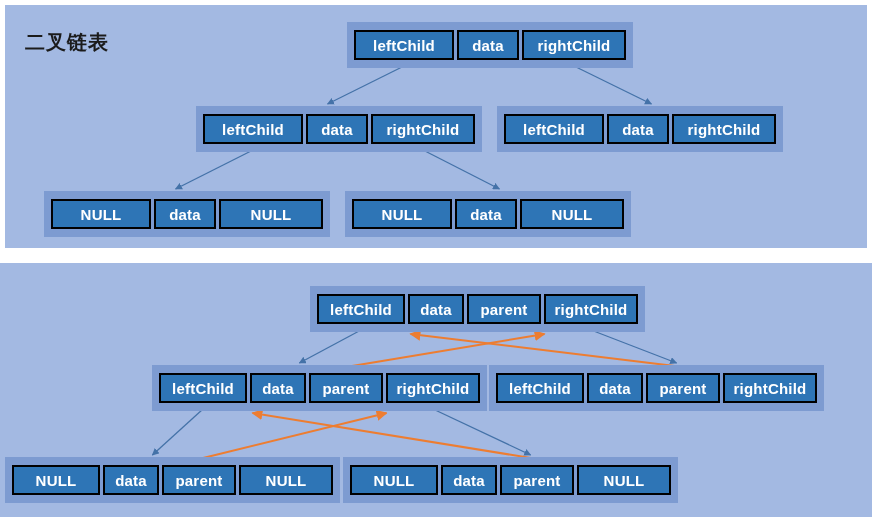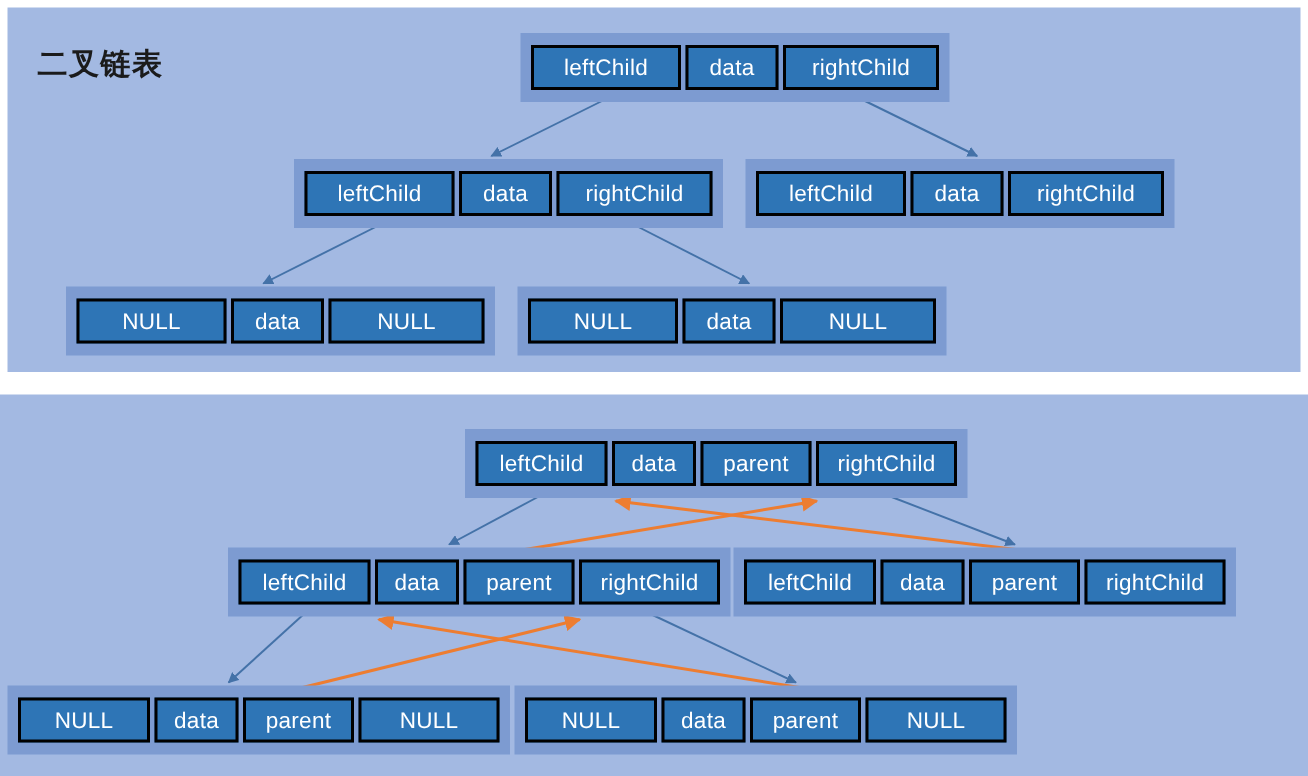--- a/index.html
+++ b/index.html
@@ -40,21 +40,21 @@
     box-sizing: border-box;
     padding: 8px 7px;
     display: flex;
     align-items: stretch;
   }
   .cell {
     background: #2E75B6;
     border: 2.5px solid #000000;
     color: #ffffff;
     font-size: 15px;
-    font-weight: 400;
+    font-weight: 700;
     display: flex;
     align-items: center;
     justify-content: center;
     box-sizing: border-box;
     white-space: nowrap;
     margin-right: 3px;
     height: 30px;
     letter-spacing: .2px;
   }
   .cell:last-child { margin-right: 0; }

